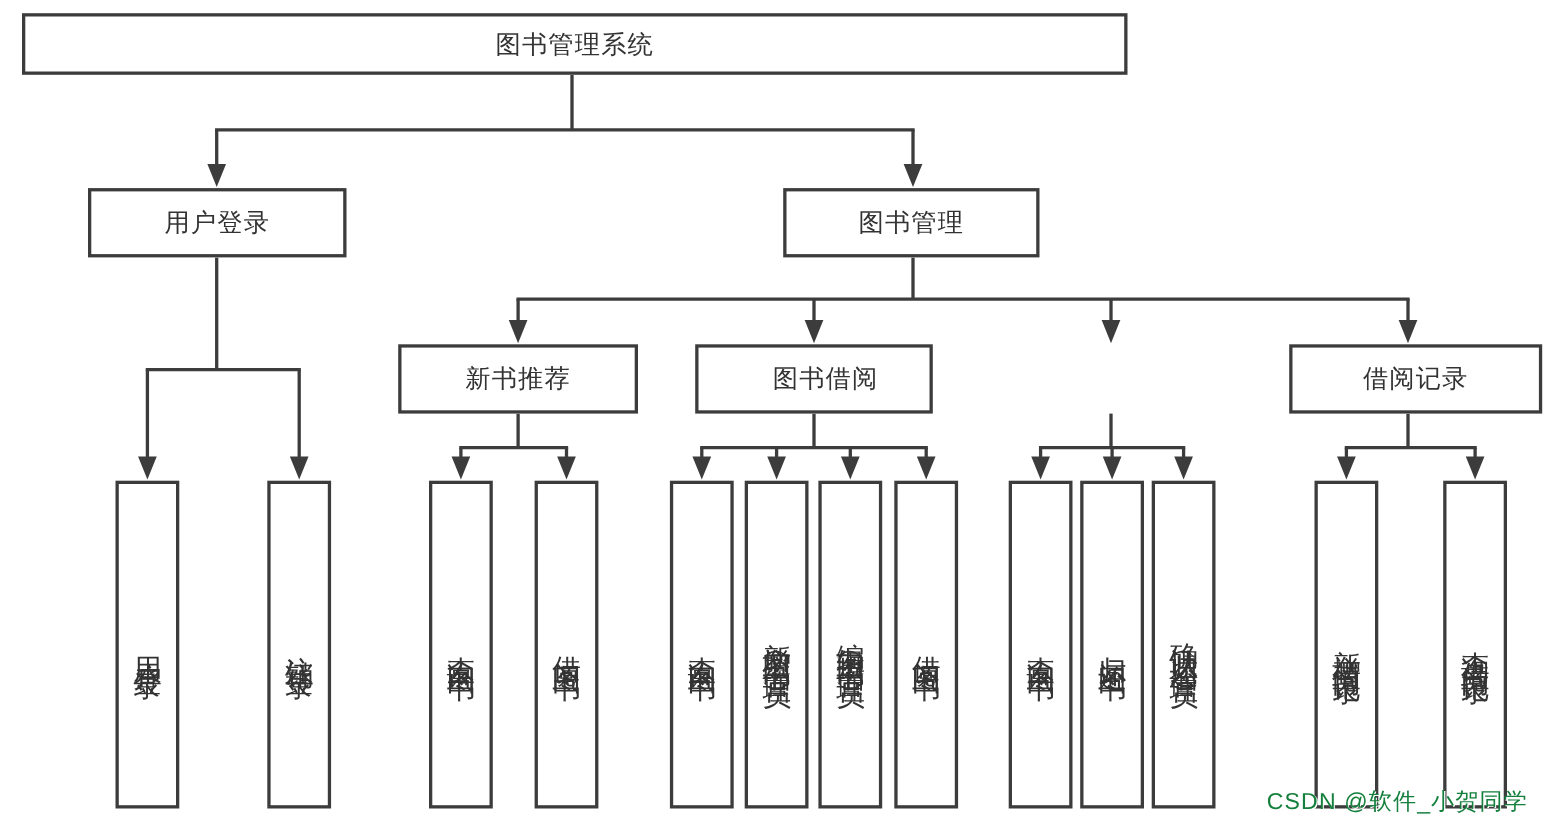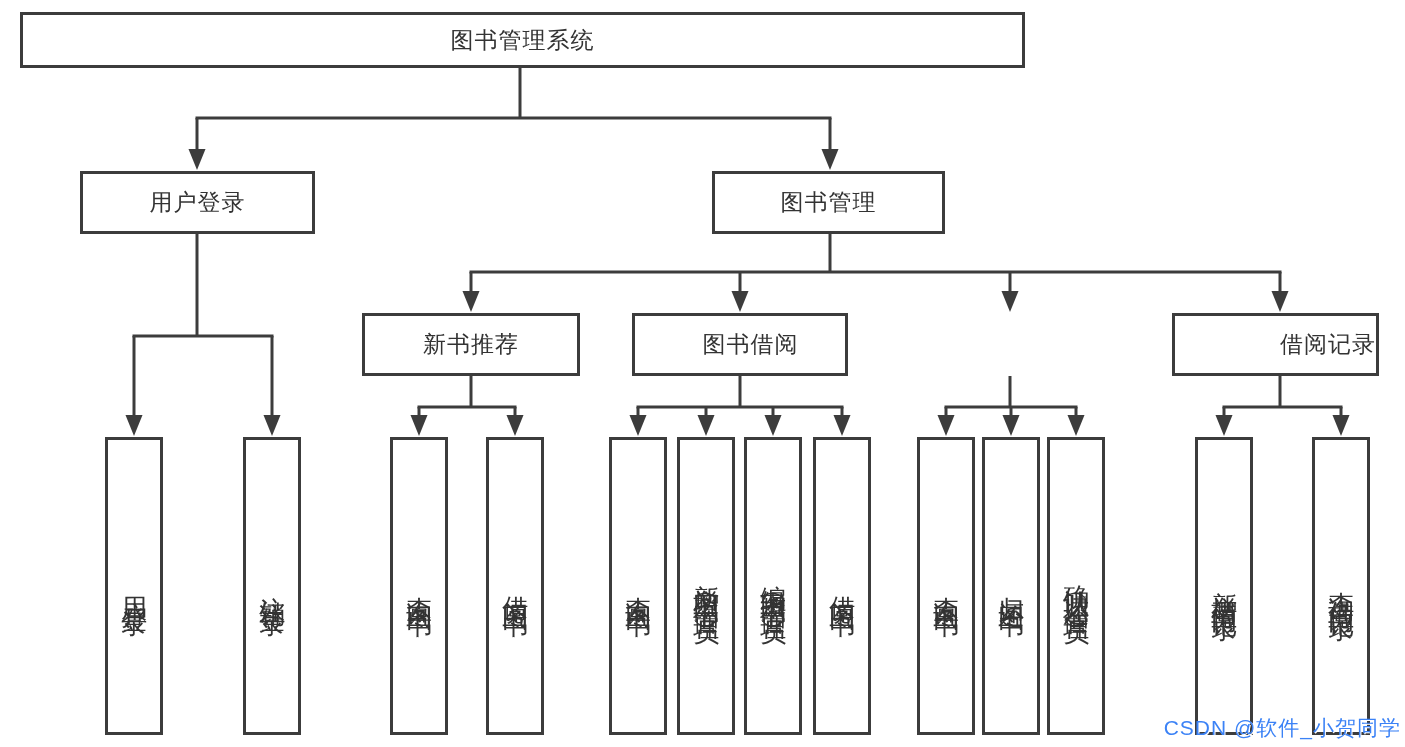--- a/index.html
+++ b/index.html
@@ -32,24 +32,24 @@
     writing-mode: vertical-rl;
     text-orientation: mixed;
     font-size: 26px;
     letter-spacing: 5px;
     line-height: 1.05;
     white-space: nowrap;
   }
   .watermark {
     position: absolute;
     top: 714px;
-    right: 4px;
+    right: 16px;
     font-size: 21px;
     letter-spacing: 1px;
-    color: #3b82f6;
+    color: #15803d;
     text-shadow: 1px 1px 0 #ffffff;
     white-space: nowrap;
   }
 </style>
 </head>
 <body>
 
 <div class="stage">
 
   <svg class="connectors" viewBox="0 0 1405 747" xmlns="http://www.w3.org/2000/svg" aria-hidden="true">
@@ -128,21 +128,21 @@
   <div class="box h-box" style="left:362px; top:313px; width:218px; height:63px;">
     <span>新书推荐</span>
   </div>
 
   <div class="box h-box" style="left:712px; top:171px; width:233px; height:63px;">
     <span>图书管理</span>
   </div>
   <div class="box h-box" style="left:632px; top:313px; width:216px; height:63px;padding-left:21px;">
     <span>图书借阅</span>
   </div>
-  <div class="box h-box" style="left:1172px; top:313px; width:207px; height:63px;justify-content:flex-end;">
+  <div class="box h-box" style="left:1172px; top:313px; width:230px; height:63px;">
     <span>借阅记录</span>
   </div>
 
   <div class="box v-box" style="left:105px; top:437px; width:58px; height:298px;">
     <span class="v-text">用户登录</span>
   </div>
   <div class="box v-box" style="left:243px; top:437px; width:58px; height:298px;">
     <span class="v-text">注销登录</span>
   </div>
   <div class="box v-box" style="left:390px; top:437px; width:58px; height:298px;">

